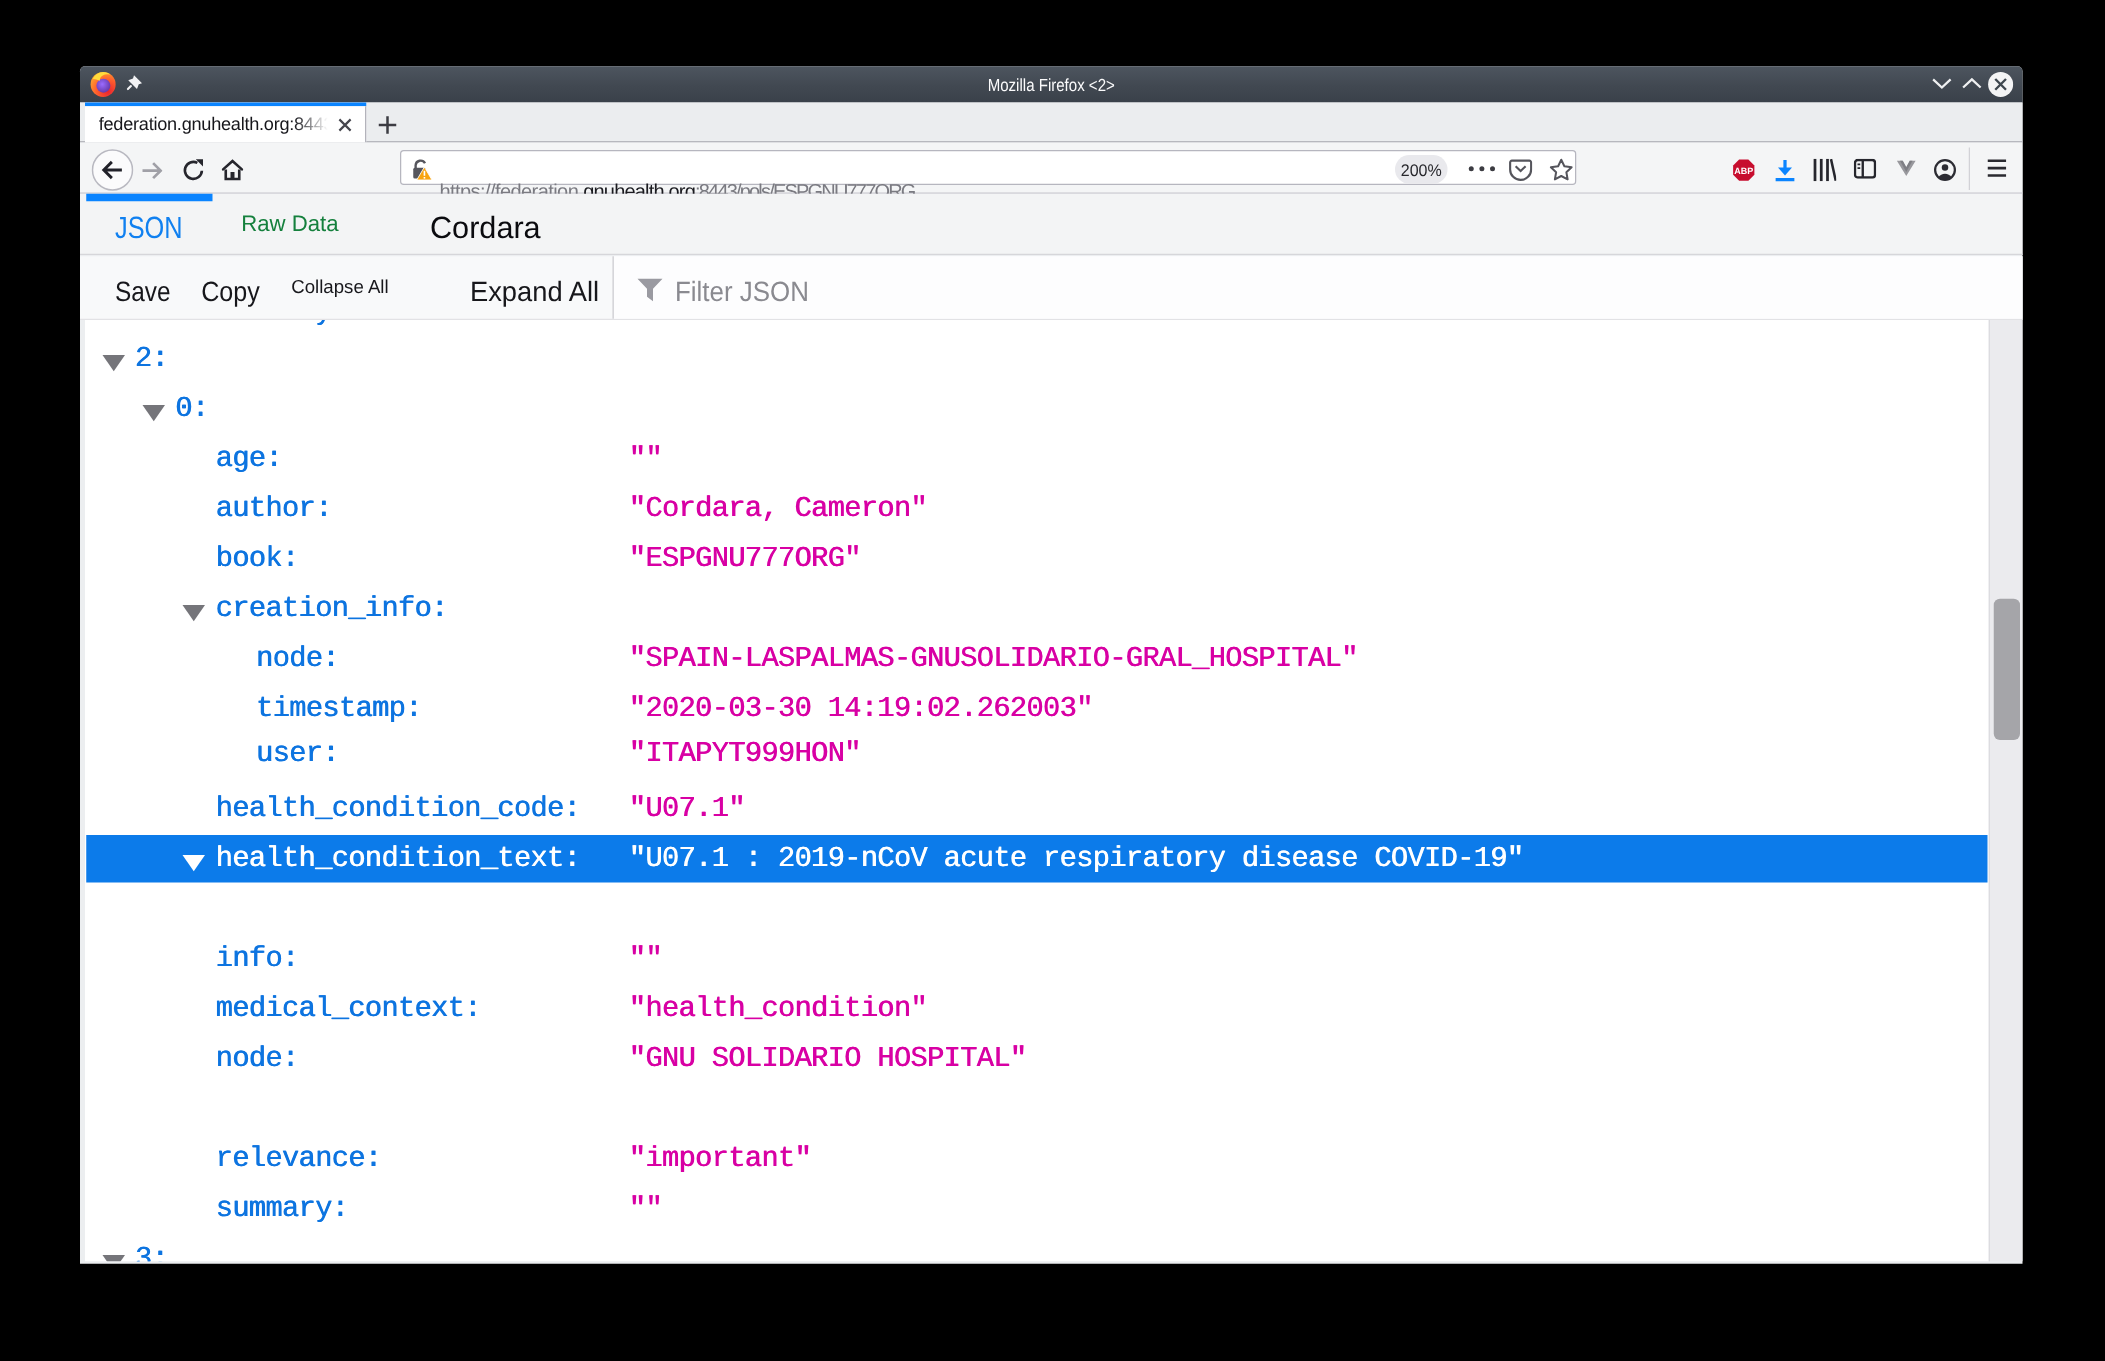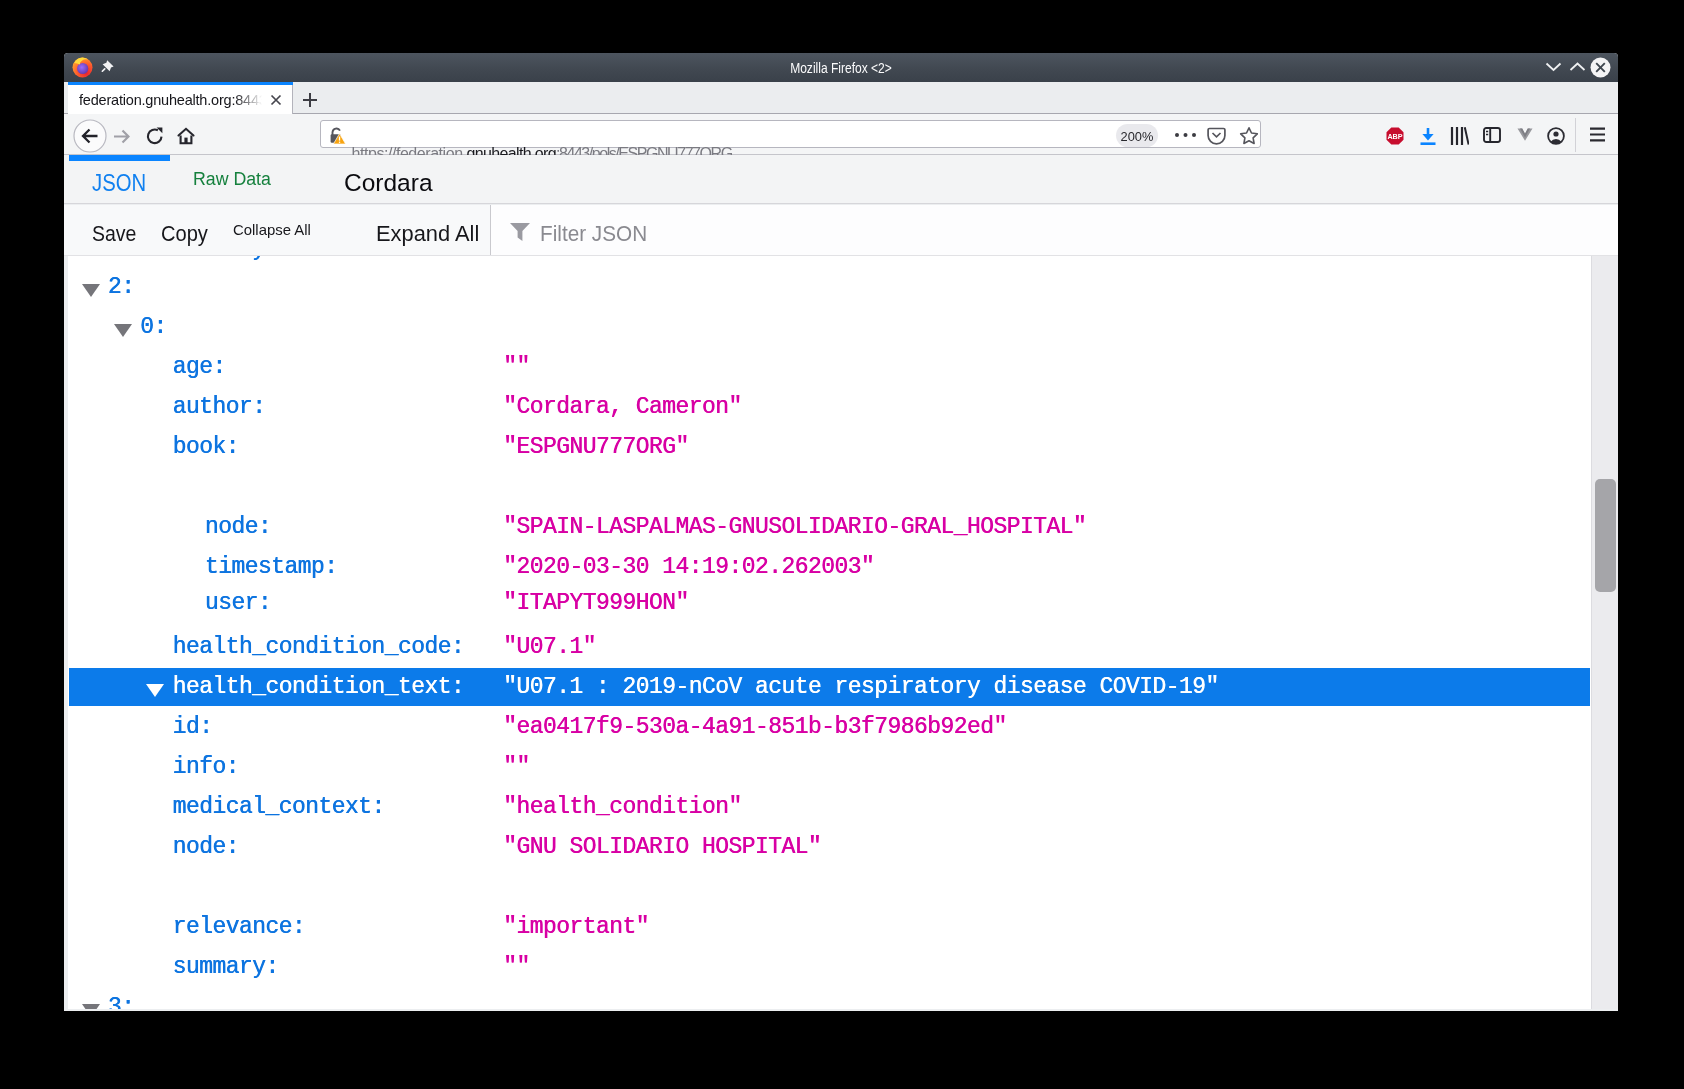--- a/index.html
+++ b/index.html
@@ -189,20 +189,24 @@
         <span class="v" style="left:502.9px;">""</span>
       </div>
     <div class="row" style="top:386px;">
         <span class="k" style="left:172.4px;">author:</span>
         <span class="v" style="left:502.9px;">"Cordara, Cameron"</span>
       </div>
     <div class="row" style="top:426px;">
         <span class="k" style="left:172.4px;">book:</span>
         <span class="v" style="left:502.9px;">"ESPGNU777ORG"</span>
       </div>
+    <div class="row" style="top:466px;">
+        <span class="tri" style="left:146.4px;border-top-color:#75757a;"></span>
+        <span class="k" style="left:172.4px;">creation_info:</span>
+      </div>
     <div class="row" style="top:506px;">
         <span class="k" style="left:204.7px;">node:</span>
         <span class="v" style="left:502.9px;">"SPAIN-LASPALMAS-GNUSOLIDARIO-GRAL_HOSPITAL"</span>
       </div>
     <div class="row" style="top:546px;">
         <span class="k" style="left:204.7px;">timestamp:</span>
         <span class="v" style="left:502.9px;">"2020-03-30 14:19:02.262003"</span>
       </div>
     <div class="row" style="top:582px;">
         <span class="k" style="left:204.7px;">user:</span>
@@ -211,24 +215,20 @@
     <div class="row" style="top:626px;">
         <span class="k" style="left:172.4px;">health_condition_code:</span>
         <span class="v" style="left:502.9px;">"U07.1"</span>
       </div>
     <div class="row" style="top:666px;">
         <div class="abs" style="left:68.5px;top:1.5px;width:1521.5px;height:38px;background:#0c7bea;"></div>
         <span class="tri" style="left:146.4px;border-top-color:#fff;"></span>
         <span class="k" style="left:172.4px;color:#fff;">health_condition_text:</span>
         <span class="v" style="left:502.9px;color:#fff;">"U07.1 : 2019-nCoV acute respiratory disease COVID-19"</span>
       </div>
-    <div class="row" style="top:706px;">
-        <span class="k" style="left:172.4px;">id:</span>
-        <span class="v" style="left:502.9px;">"ea0417f9-530a-4a91-851b-b3f7986b92ed"</span>
-      </div>
     <div class="row" style="top:746px;">
         <span class="k" style="left:172.4px;">info:</span>
         <span class="v" style="left:502.9px;">""</span>
       </div>
     <div class="row" style="top:786px;text-align:right;">
         <span class="k" style="left:172.4px;">medical_context:</span>
         <span class="v" style="left:502.9px;">"health_condition"</span>
       </div>
     <div class="row" style="top:826px;">
         <span class="k" style="left:172.4px;">node:</span>

